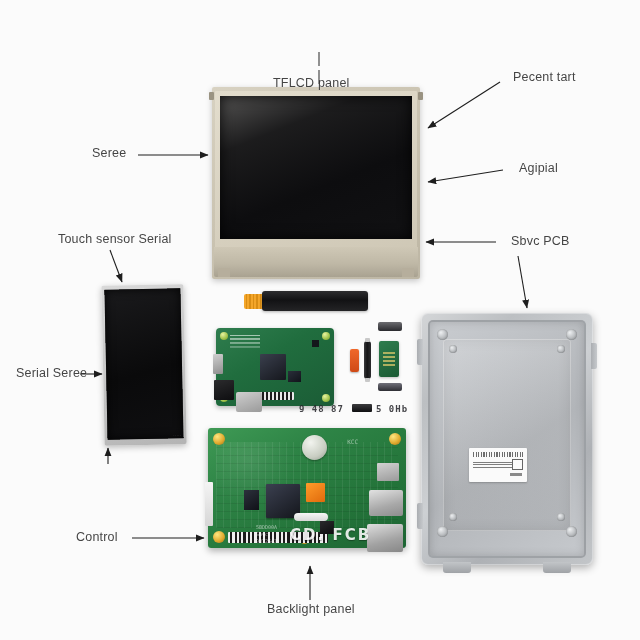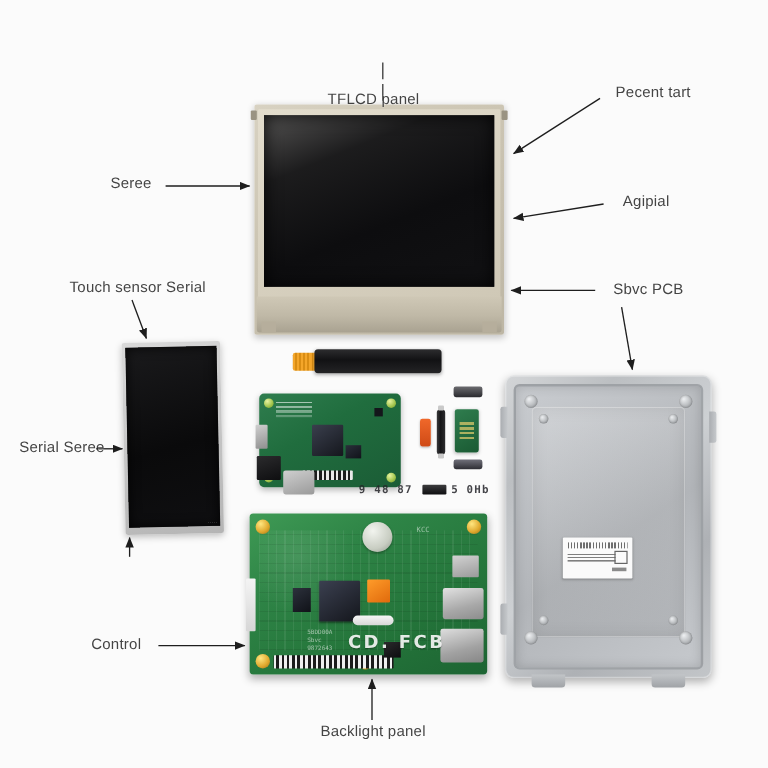--- a/index.html
+++ b/index.html
@@ -233,21 +233,21 @@
   }
   #touch-panel .tp-note {
     position: absolute; right: 5px; bottom: 7px;
     font-size: 4px; color: #8a8a8a; letter-spacing: .3px;
   }
 
   
   #main-pcb {
     position: absolute;
     left: 208px; top: 428px;
-    width: 198px; height: 134px;
+    width: 198px; height: 120px;
     background: linear-gradient(150deg,#3f9a55 0%, #2e8446 30%, #237339 70%, #1d6433 100%);
     border-radius: 3px;
     box-shadow: 0 3px 7px rgba(0,0,0,.3);
   }
   #main-pcb .pad {
     position: absolute; width: 12px; height: 12px; border-radius: 50%;
     background: radial-gradient(circle at 35% 30%, #ffe680, #e0a92e 58%, #9c6e16);
   }
   #main-pcb .pad.tl { left: 5px; top: 5px; }
   #main-pcb .pad.tr { right: 5px; top: 5px; }

